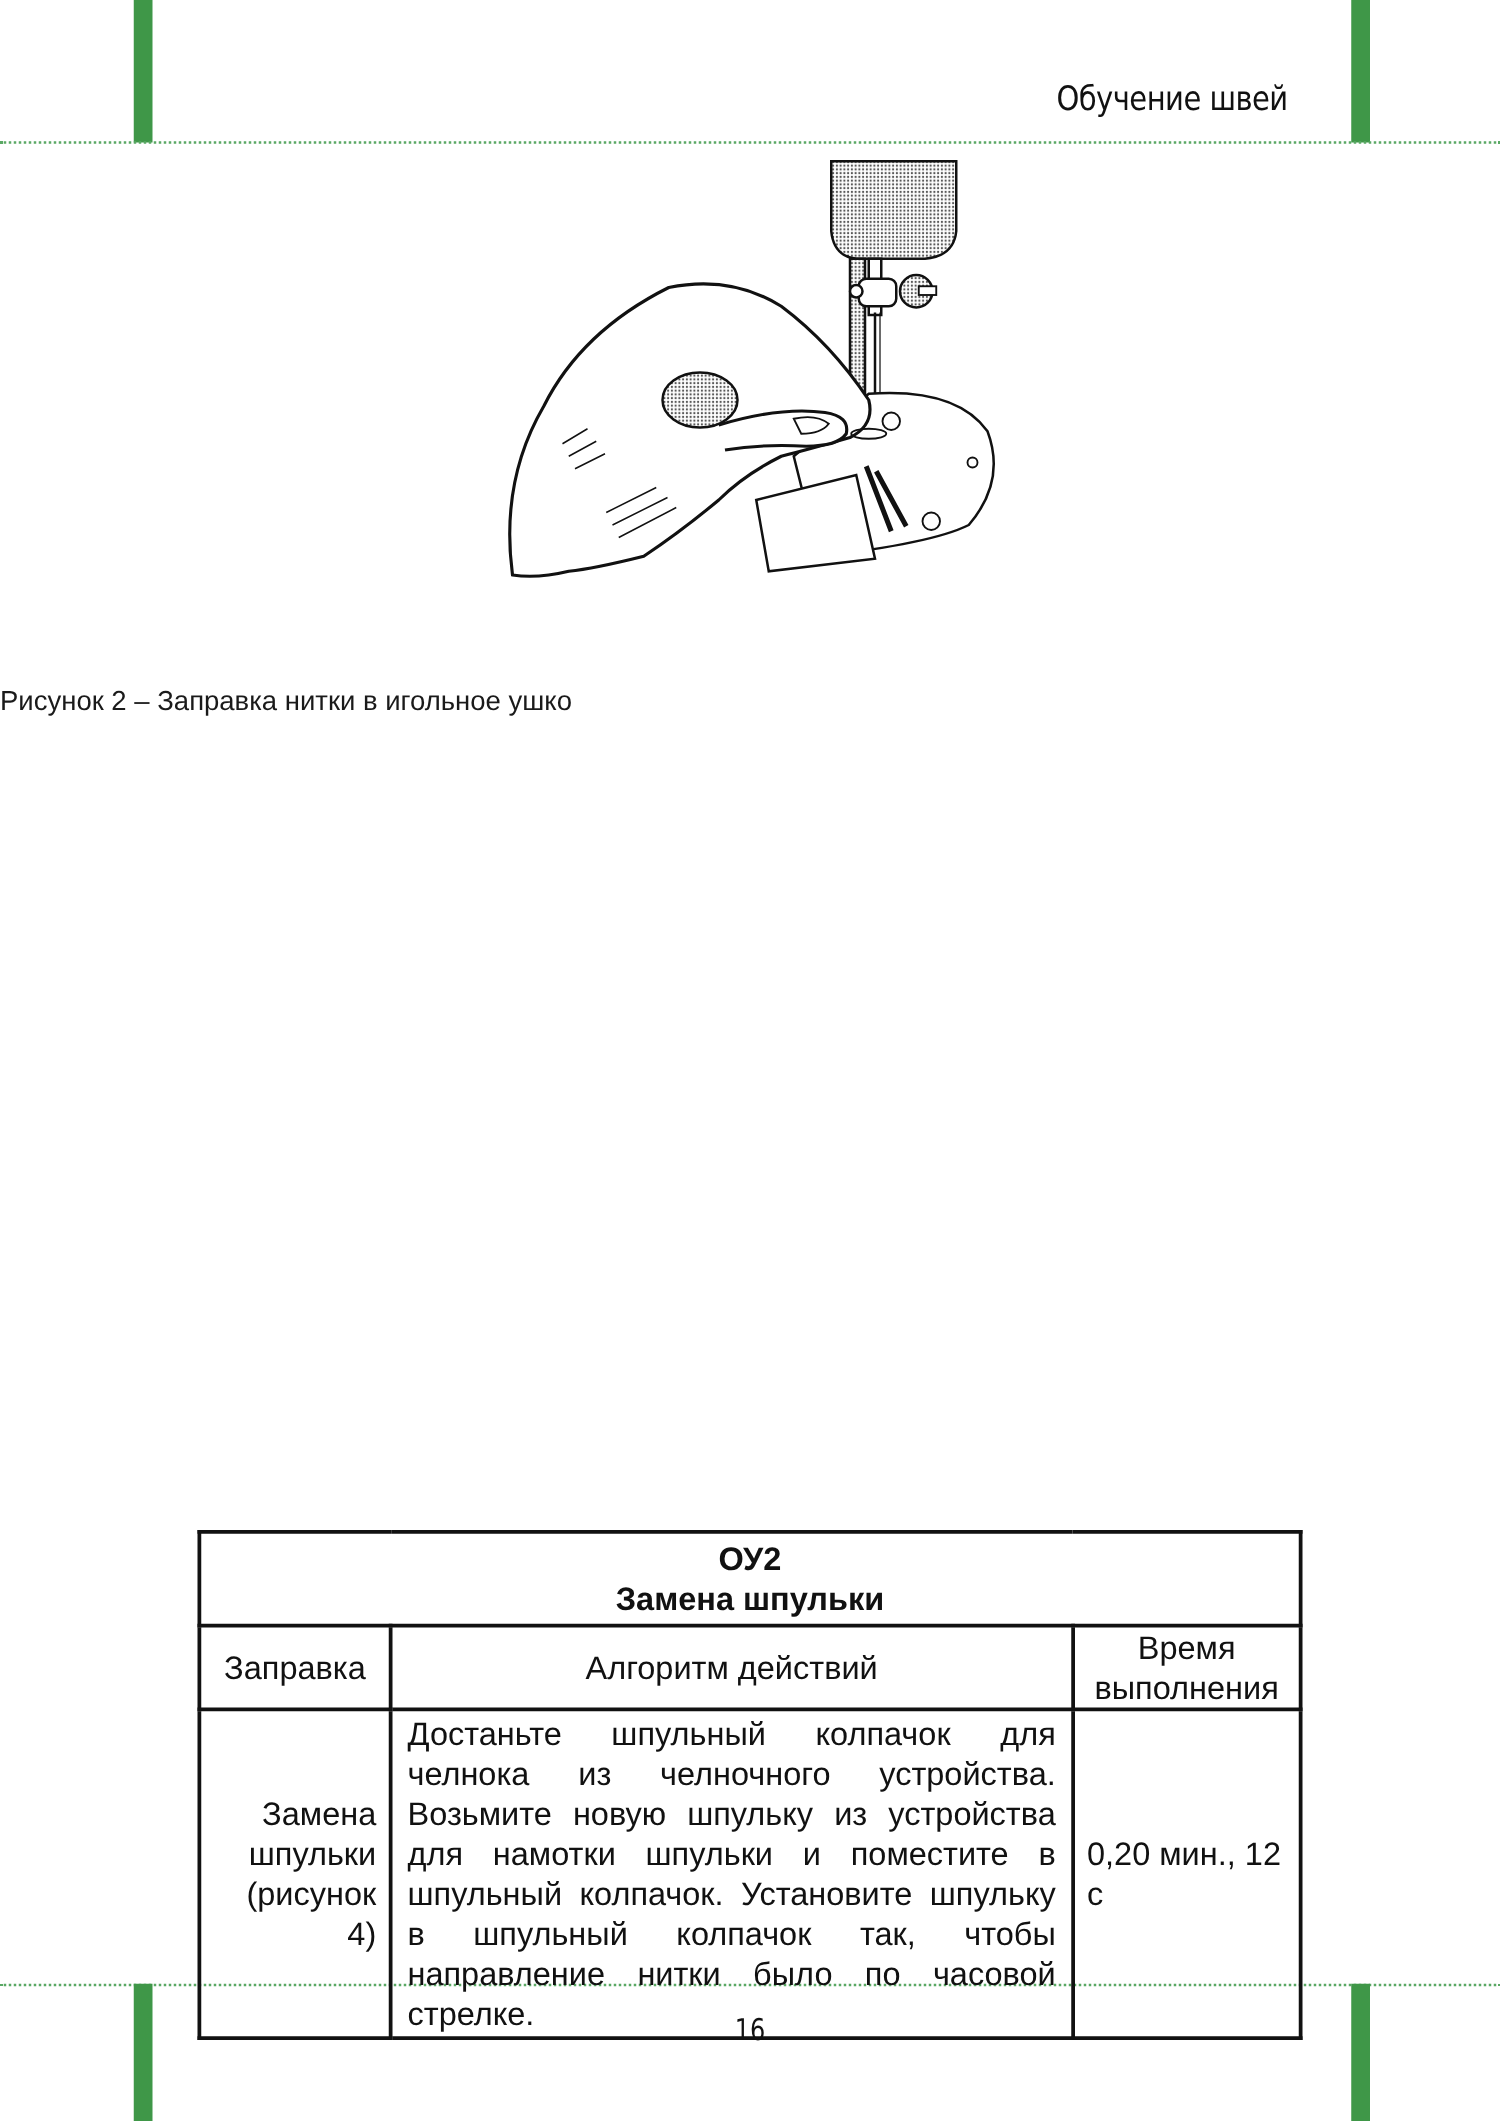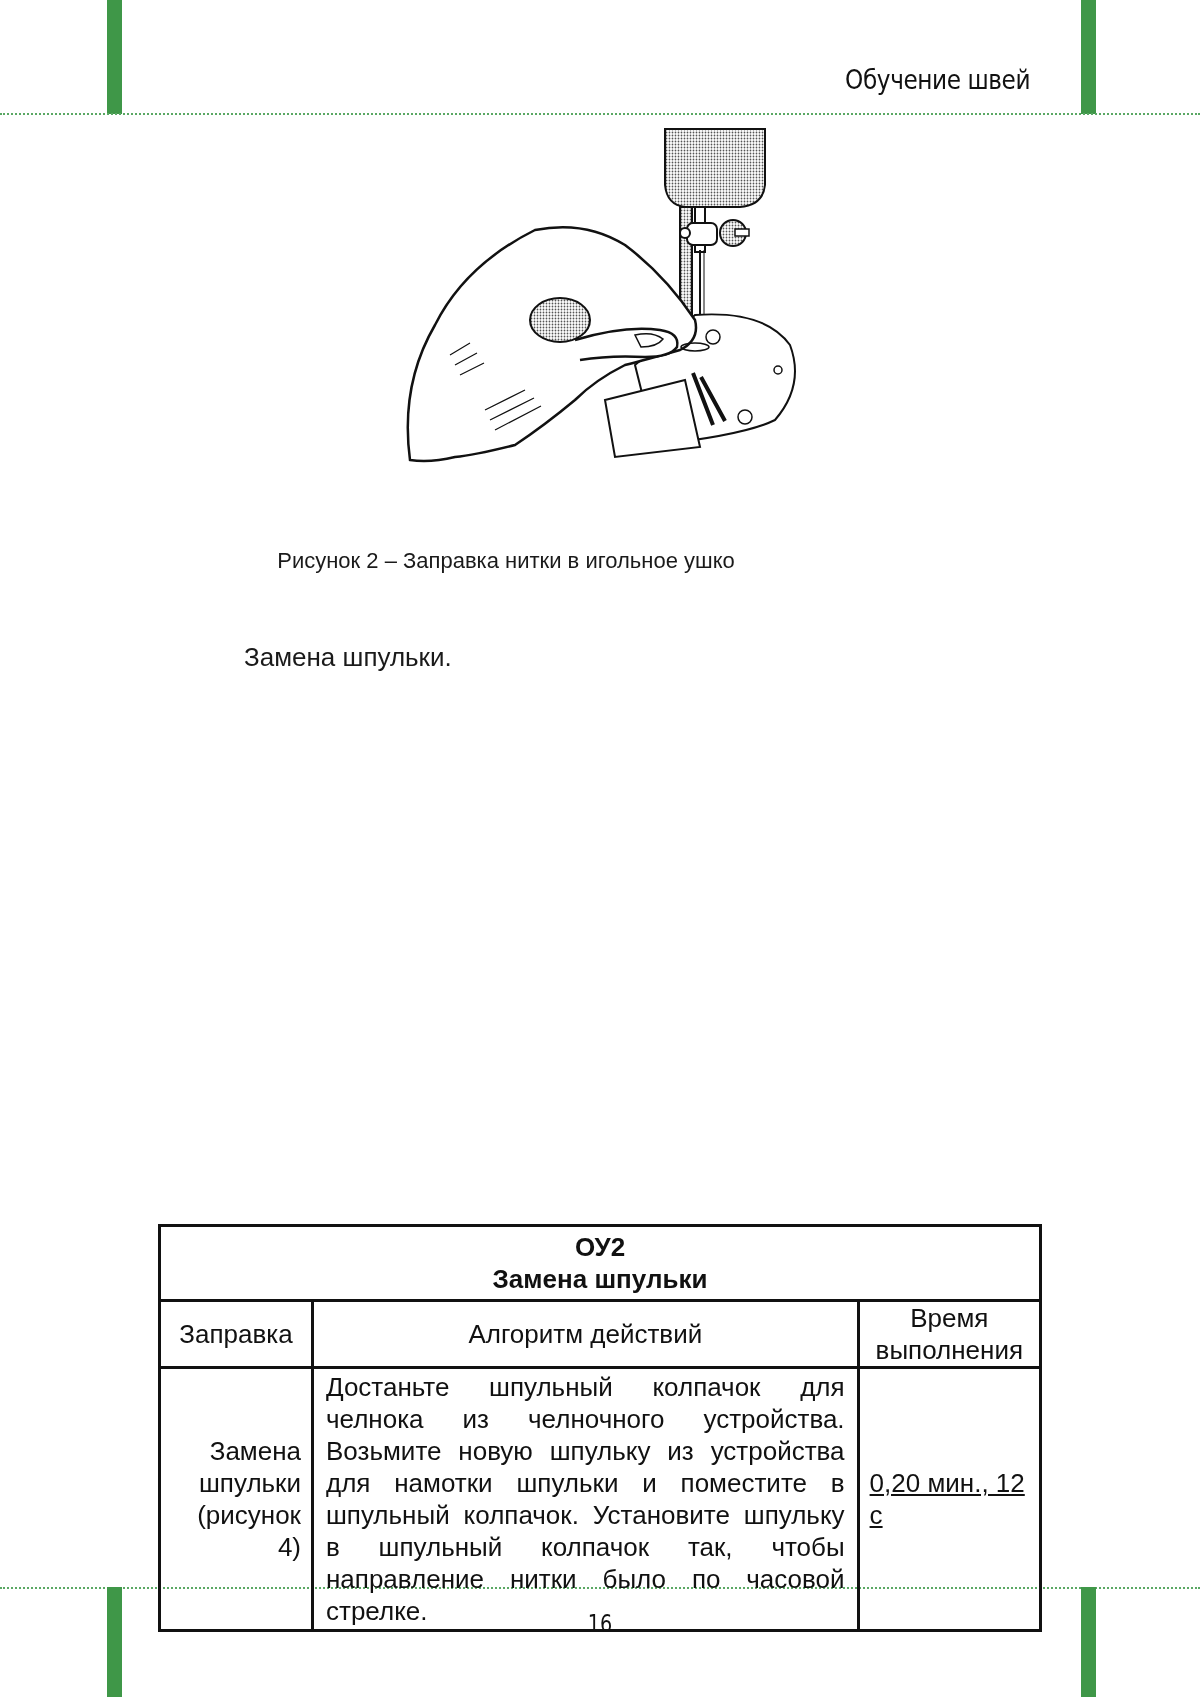--- a/index.html
+++ b/index.html
@@ -11,36 +11,36 @@
                  border-top: 2px dotted #5aa864; }
 
   .header-title { position: absolute; top: 64px; right: 170px;
                   font-family: "DejaVu Sans", sans-serif; font-size: 27px;
                   letter-spacing: -0.5px; color: #111; transform: scaleX(0.86);
                   transform-origin: right center; }
 
   .figure { position: absolute; left: 395px; top: 125px; width: 420px; height: 360px; }
   .figure svg { width: 100%; height: 100%; }
 
-  .caption { position: absolute; top: 548px; left: 0; width: 1012px; text-align: center;
+  .caption { position: absolute; top: 548px; left: 0; width: 1012px; text-align: left;
              font-size: 22px; color: #1a1a1a; }
 
   .body-text { position: absolute; left: 172px; top: 633px; width: 856px;
                font-size: 26px; line-height: 48.8px; color: #1a1a1a; }
   .body-text p { margin: 0; text-align: justify; text-indent: 72px; }
 
   table.ou { position: absolute; left: 158px; top: 1224px; width: 884px;
              border-collapse: collapse; font-size: 26px; color: #111;
              border: 2px solid #a21caf; }
   table.ou td { border: 3px solid #111; padding: 0 10px; vertical-align: middle; }
   .ou-title { text-align: center; font-weight: bold; line-height: 32px; padding: 4px 0 !important; }
   .col-head { text-align: center; line-height: 32px; height: 64px; }
   .row-desc { width: 130px; line-height: 32px; text-align: right; }
   .row-algo { text-align: justify; line-height: 32px; padding: 2px 12px !important; }
-  .row-time { width: 148px; line-height: 32px; text-decoration: underline; }
+  .row-time { width: 148px; line-height: 32px; }
 
   .page-number { position: absolute; top: 1610px; left: 0; width: 1200px; text-align: center;
                  font-family: "DejaVu Sans", sans-serif; font-size: 24px; color: #111;
                  transform: scaleX(0.8); }
 </style>
 </head>
 <body>
 
 <div class="green-bar" style="left:107px; top:0; height:114px;"></div>
 <div class="green-bar" style="left:1081px; top:0; height:114px;"></div>
@@ -88,21 +88,20 @@
     <path d="M240 210 Q258 206 268 214 Q262 222 246 222 Z" fill="#fff" stroke="#111" stroke-width="1.5"></path>
     <path d="M55 230 l20 -12 M60 240 l22 -12 M65 250 l24 -12 M90 285 l40 -20 M95 295 l44 -22 M100 305 l46 -24" stroke="#111" stroke-width="1.2"></path>
 
     <ellipse cx="300" cy="222" rx="14" ry="4" fill="none" stroke="#111" stroke-width="1.5"></ellipse>
   </svg>
 </div>
 
 <div class="caption">Рисунок 2 – Заправка нитки в игольное ушко</div>
 
 <div class="body-text">
-  <p>Замена шпульки.</p>
 </div>
 
 <table class="ou">
   <tbody>
       <tr>
     <td colspan="3" class="ou-title">
       <div>ОУ2</div>
       <div>Замена шпульки</div>
     </td>
   </tr>

